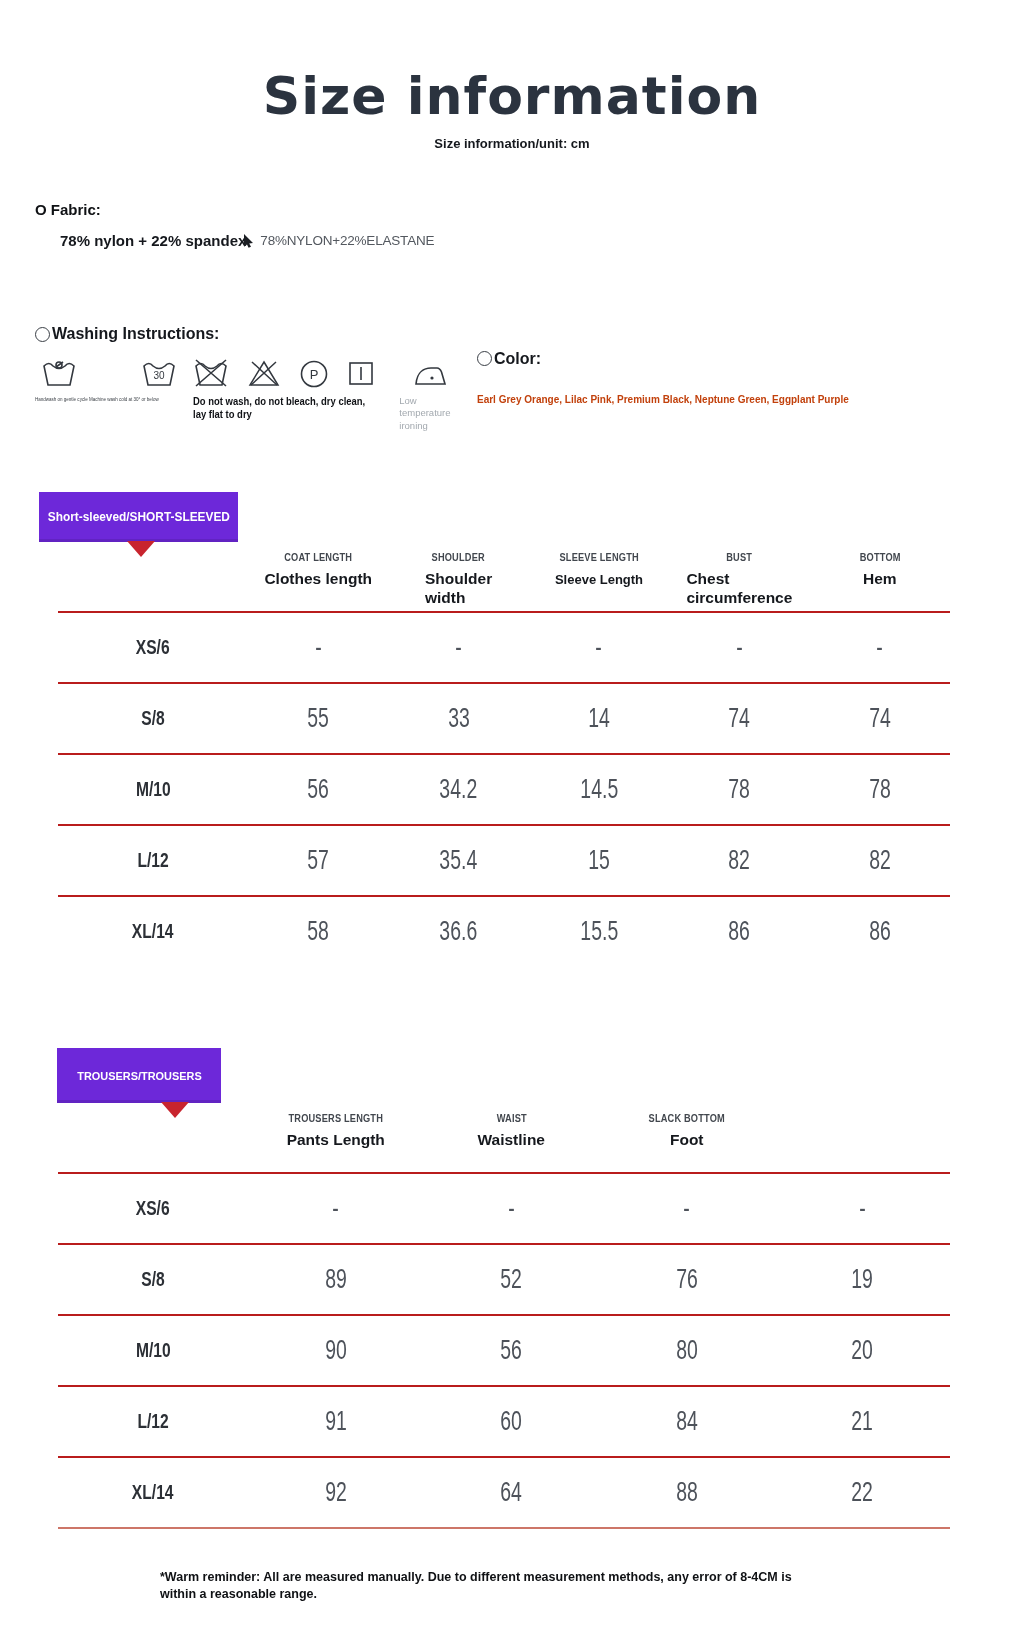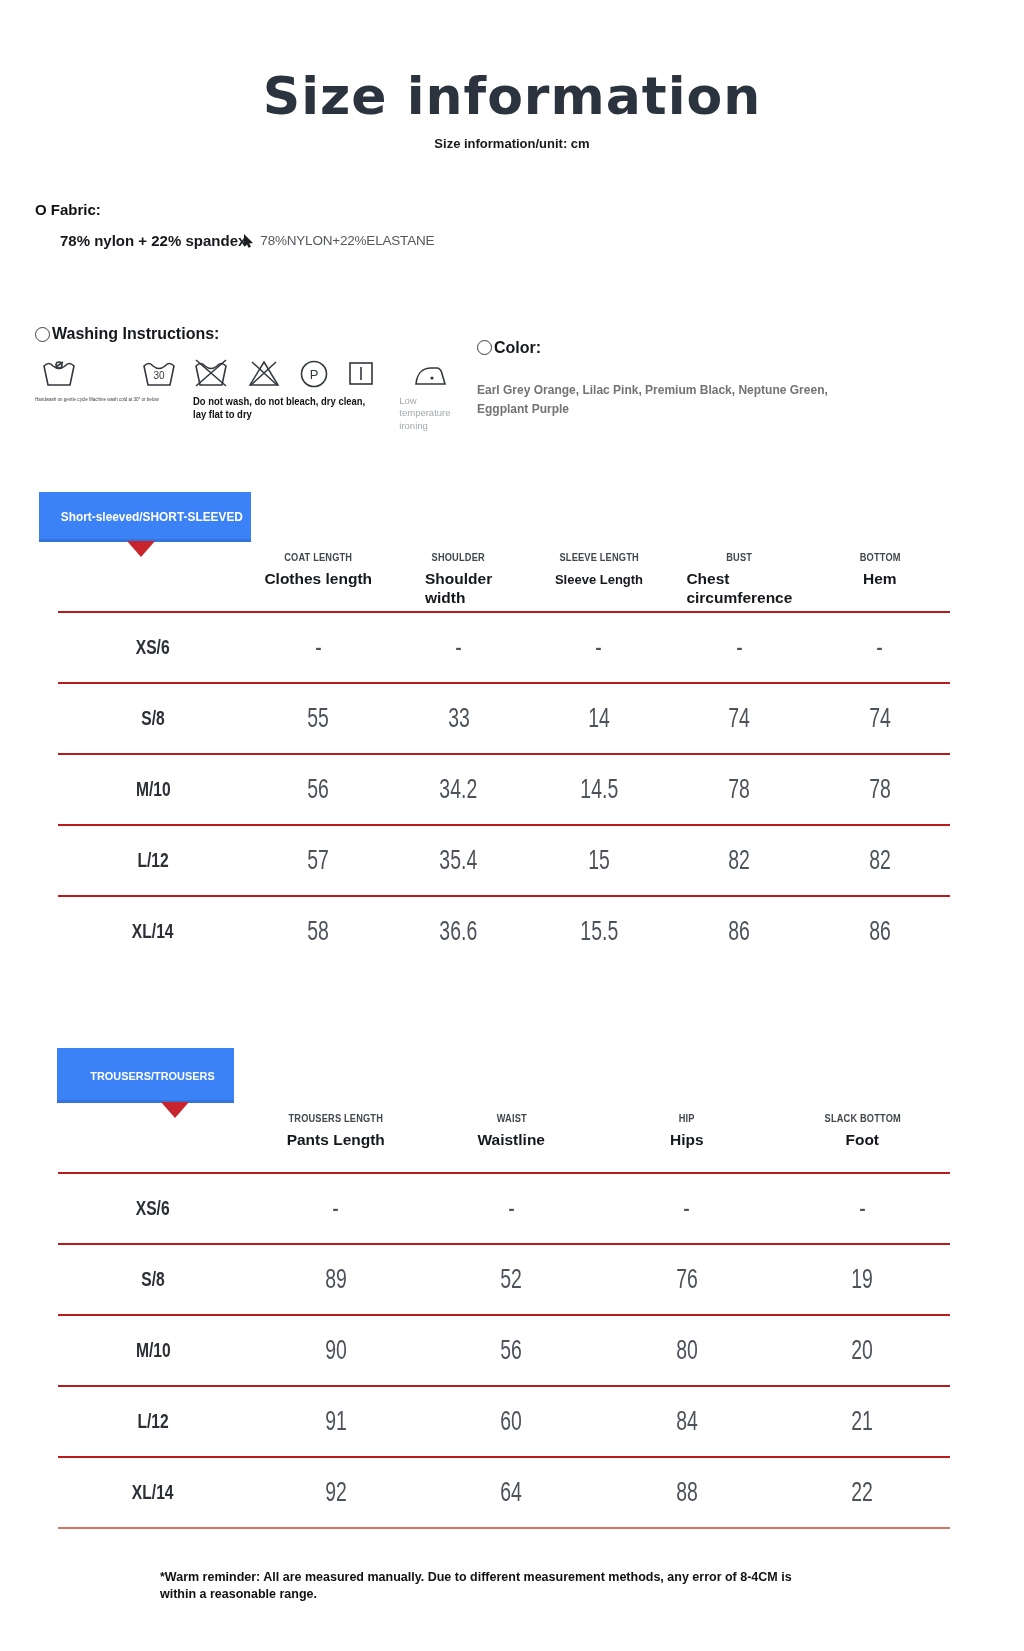--- a/index.html
+++ b/index.html
@@ -36,30 +36,29 @@
   .g3{width:76px;margin-left:18px;}
   .g3 .wash-icons{justify-content:center;}
   .cap-tiny{
     margin-top:3px;font-size:5.5px;color:#3c4147;white-space:nowrap;
     transform:scaleX(.82);transform-origin:left top;
   }
   .cap-bold{margin-top:2px;font-size:10.5px;font-weight:700;color:#101216;line-height:1.25;
     transform:scaleX(.9);transform-origin:left top;width:110%;}
   .cap-gray{margin-top:2px;font-size:9.5px;color:#a3a9af;line-height:1.3;padding-left:6px;}
   .colorsec{margin-left:10px;width:420px;}
-  .color-text{margin-top:24px;font-size:12px;font-weight:700;color:#737373;line-height:1.55;width:392px;}
+  .color-text{margin-top:24px;font-size:10px;font-weight:700;color:#c2410c;line-height:1.55;width:392px;}
   
   .size-table{position:relative;}
   .t1{margin-top:60px;}
   .t2{margin-top:82px;}
   .ribbon{
-    position:relative;background:#3b82f6;color:#fff;font-weight:700;
+    position:relative;background:#6d28d9;color:#fff;font-weight:700;
     display:flex;align-items:center;justify-content:center;
     box-shadow:inset 0 -3px 0 rgba(0,0,0,.10);
-    padding-left:13px;
   }
   .ribbon::after{
     content:"";position:absolute;bottom:-15px;
     border:14px solid transparent;border-bottom:0;border-top:16px solid #c8242e;
   }
   .r1{margin-left:39px;width:199px;height:50px;font-size:12.5px;}
   .r1::after{left:88px;}
   .r2{margin-left:57px;width:164px;height:55px;font-size:11.5px;}
   .r2::after{left:104px;}
   .ribbon .rtext{display:inline-block;transform:scaleX(.95);}
@@ -256,21 +255,20 @@
 
   <section class="size-table t2">
     <div class="ribbon r2">
       <span class="rtext">TROUSERS/TROUSERS</span>
     </div>
     <div class="table with-bottom" style="--cols:4">
       <div class="t-head">
           <div class="t-cell"></div>
           <div class="t-cell t-colhead"><div class="caps">TROUSERS LENGTH</div><span class="bold">Pants Length</span></div>
           <div class="t-cell t-colhead"><div class="caps">WAIST</div><span class="bold">Waistline</span></div>
-          <div class="t-cell t-colhead"><div class="caps">HIP</div><span class="bold">Hips</span></div>
           <div class="t-cell t-colhead"><div class="caps">SLACK BOTTOM</div><span class="bold">Foot</span></div>
         </div>
       <div class="t-body">
           <div class="t-row">
             <div class="t-cell t-size"><span>XS/6</span></div>
             <div class="t-cell t-val"><span>-</span></div>
             <div class="t-cell t-val"><span>-</span></div>
             <div class="t-cell t-val"><span>-</span></div>
             <div class="t-cell t-val"><span>-</span></div>
           </div>

